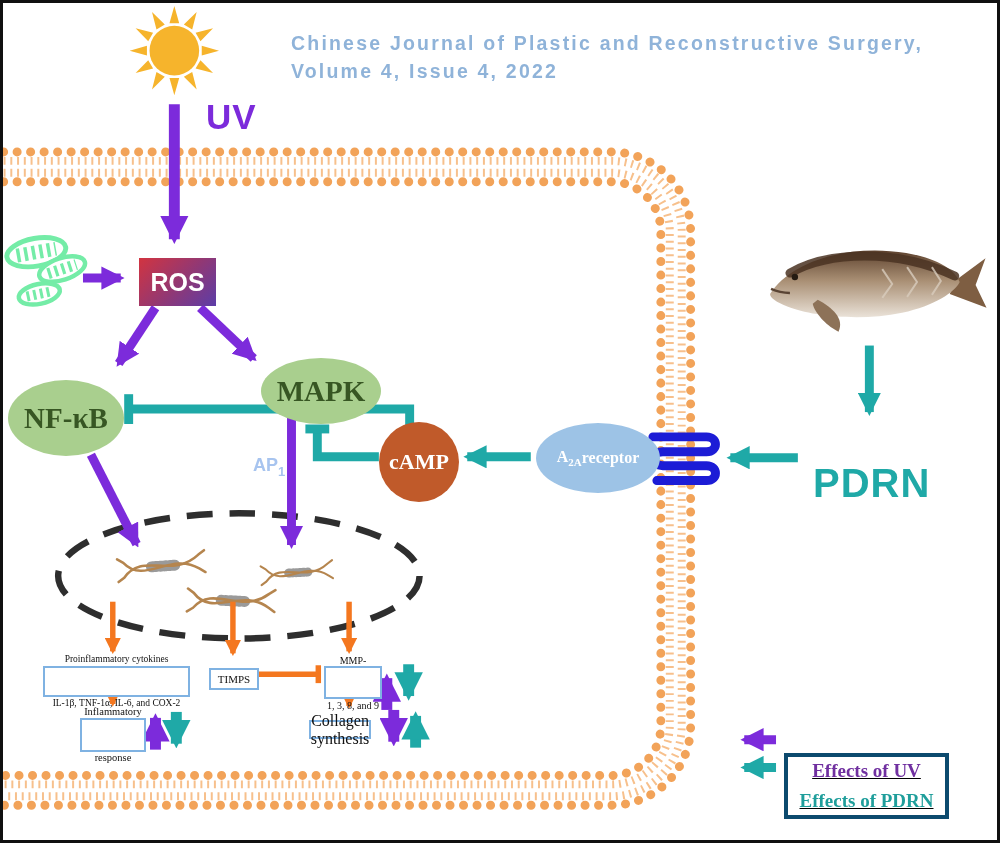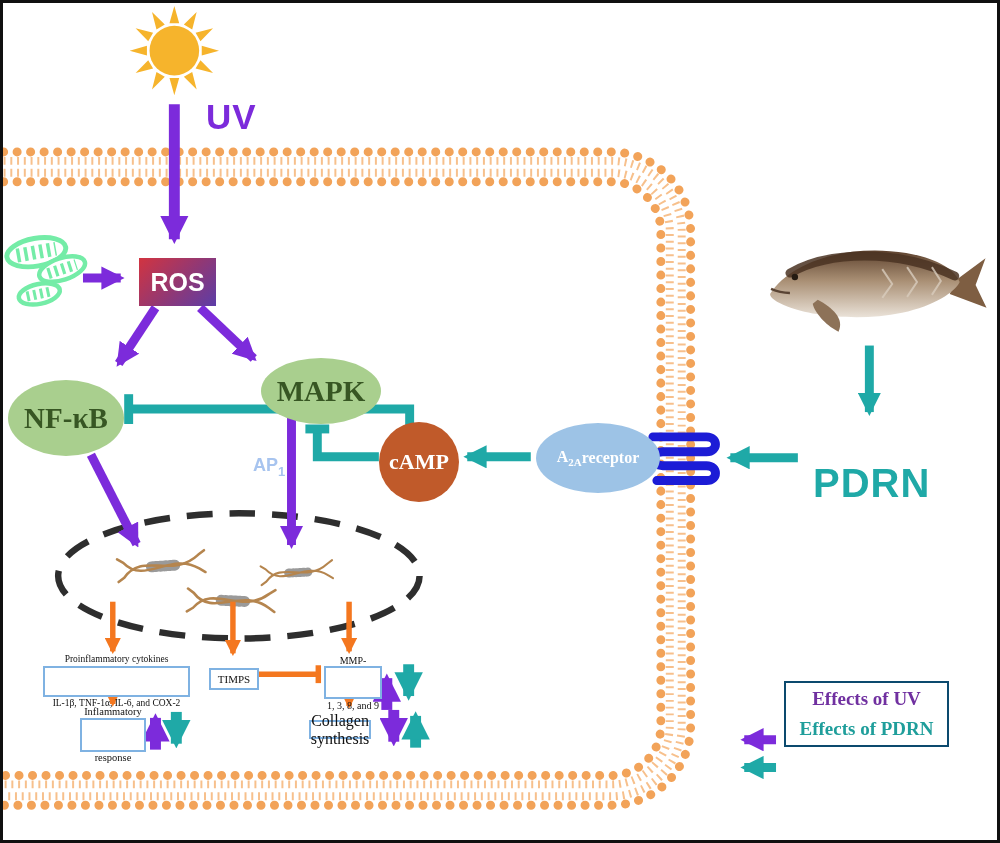--- a/index.html
+++ b/index.html
@@ -17,21 +17,21 @@
   .mapk{left:258px;top:355px;width:120px;height:66px;}
   .camp{left:376px;top:419px;width:80px;height:80px;background:#C05A2A;border-radius:50%;color:#fff;font-family:"Liberation Serif",serif;font-weight:700;font-size:22px;}
   .a2a{left:533px;top:420px;width:124px;height:70px;background:#9DC3E6;border-radius:50%;color:#fff;font-family:"Liberation Serif",serif;font-weight:700;font-size:16px;line-height:1.3;}
   .a2a sub{font-size:11px;}
   .info-box{border:2px solid #7FB2E2;background:#fff;color:#111;font-family:"Liberation Serif",serif;display:flex;flex-direction:column;align-items:center;justify-content:center;text-align:center;box-sizing:border-box;gap:32px;}
   .box-proinflammatory{left:40px;top:663px;width:147px;height:31px;font-size:9.5px;line-height:1.25;}
   .box-timps{left:206px;top:665px;width:50px;height:22px;font-size:11px;justify-content:center;}
   .box-mmp{left:321px;top:663px;width:58px;height:33px;font-size:10px;line-height:1.3;}
   .box-inflammatory{left:77px;top:715px;width:66px;height:34px;font-size:10.5px;line-height:1.3;}
   .box-collagen{left:306px;top:717px;width:62px;height:19px;font-size:16px;}
-  .legend-box{left:781px;top:678px;width:165px;height:66px;border:2px solid #0c4a6e;background:#fff;display:flex;flex-direction:column;justify-content:center;align-items:center;box-sizing:border-box;}
+  .legend-box{left:781px;top:750px;width:165px;height:66px;border:4px solid #0c4a6e;background:#fff;display:flex;flex-direction:column;justify-content:center;align-items:center;box-sizing:border-box;text-decoration:underline;}
   .legend-uv{color:#7030A0;font-family:"Liberation Serif",serif;font-weight:700;font-size:19px;line-height:30px;}
   .legend-pdrn{color:#1F9E9B;font-family:"Liberation Serif",serif;font-weight:700;font-size:19px;line-height:30px;}
 </style>
 </head>
 <body>
 
 <div id="canvas">
 
   <svg id="diagram-svg" viewBox="0 0 1000 843">
     <defs>
@@ -148,20 +148,24 @@
       <path d="M408 666 V698" stroke="#1FA9A7" stroke-width="11" marker-end="url(#ah-teal)"></path>
       <path d="M153 752 V720" stroke="#7C2BDB" stroke-width="11" marker-end="url(#ah-purple)"></path>
       <path d="M174 714 V746" stroke="#1FA9A7" stroke-width="11" marker-end="url(#ah-teal)"></path>
       <path d="M393 712 V744" stroke="#7C2BDB" stroke-width="11" marker-end="url(#ah-purple)"></path>
       <path d="M415 750 V718" stroke="#1FA9A7" stroke-width="11" marker-end="url(#ah-teal)"></path>
       <path d="M778 742 H746" stroke="#7C2BDB" stroke-width="9" marker-end="url(#ah-purple)"></path>
       <path d="M778 770 H746" stroke="#1FA9A7" stroke-width="9" marker-end="url(#ah-teal)"></path>
     </g>
   </svg>
 
+  <div class="abs title-text" style="left:288px;top:26px;width:700px;">
+    <div>Chinese Journal of Plastic and Reconstructive Surgery,</div>
+    <div>Volume 4, Issue 4, 2022</div>
+  </div>
 
   <div class="abs uv-label" style="left:203px;top:94px;">UV</div>
 
   <div class="abs node green-oval nfkb">
     <span>NF-κB</span>
   </div>
 
   <div class="abs node ros-box">
     <span>ROS</span>
   </div>

